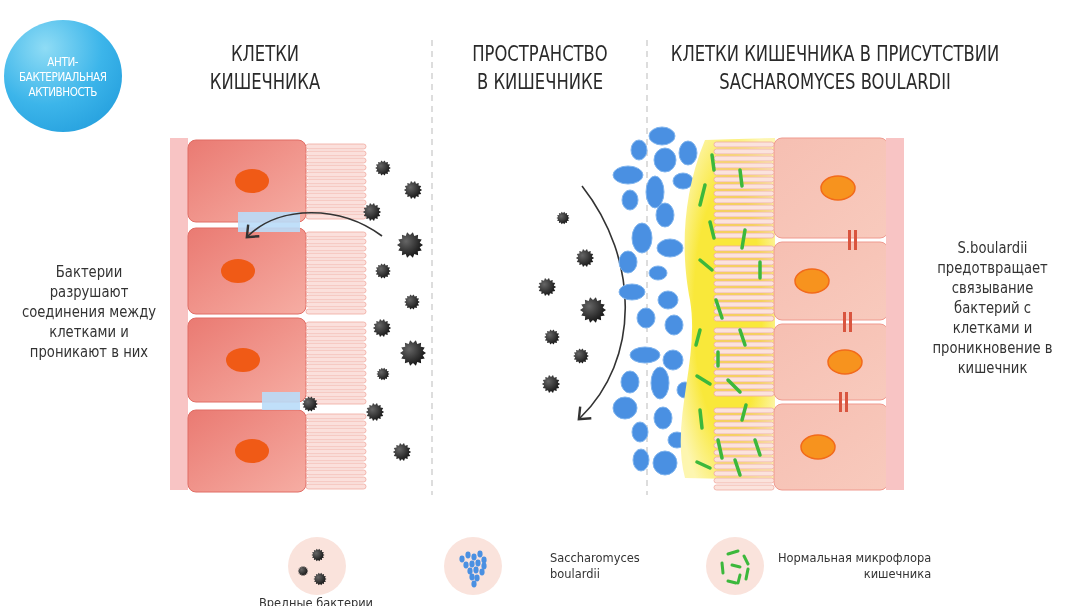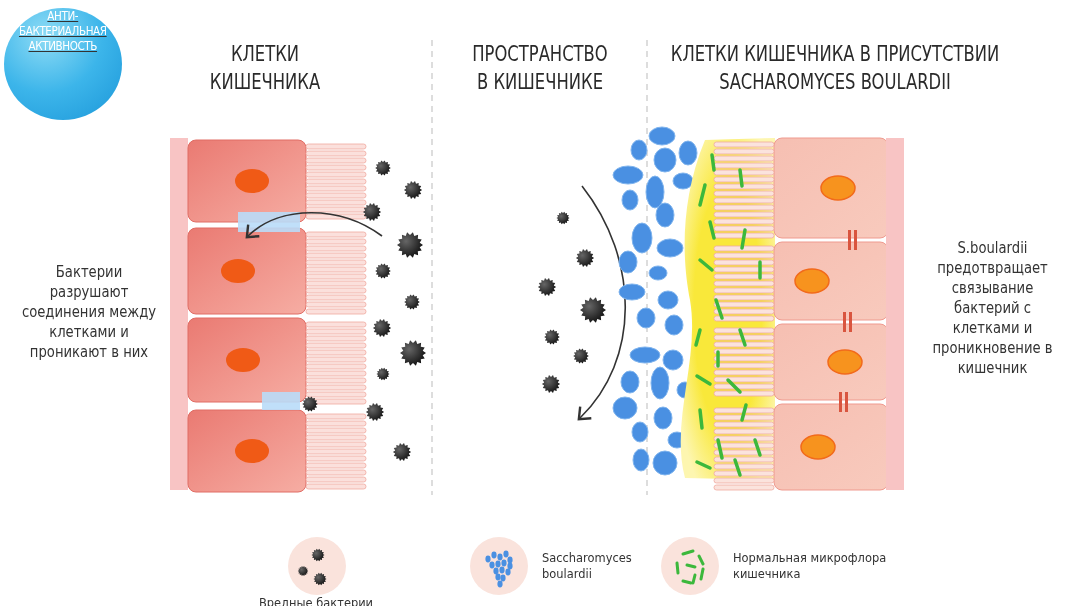--- a/index.html
+++ b/index.html
@@ -1,20 +1,20 @@
 <!DOCTYPE html>
 <html><head>
 <meta charset="utf-8">
 <style>
   html, body { margin:0; padding:0; }
   body { width:1080px; height:606px; background:#ffffff; position:relative; overflow:hidden;
          font-family:"Liberation Sans", sans-serif; color:#333; }
-  .badge { position:absolute; left:4px; top:8px; width:118px; height:112px; border-radius:50%;
+  .badge { position:absolute; left:4px; top:20px; width:118px; height:112px; border-radius:50%;
            background:radial-gradient(circle at 35% 25%, #8fdcf5 0%, #3cb5ea 50%, #1b96d8 100%);
-           display:flex; align-items:flex-start; justify-content:center; text-align:center;text-decoration:underline; }
+           display:flex; align-items:center; justify-content:center; text-align:center; }
   .badge span { color:#fff; font-family:"DejaVu Sans", sans-serif; font-size:13px; line-height:15px;
                 font-weight:normal; letter-spacing:-0.5px; transform:scaleX(0.8); display:block; white-space:pre-line; }
   .hdr { position:absolute; font-family:"DejaVu Sans", sans-serif; font-size:21px; line-height:28px;
          color:#2a2a2a; text-align:center; white-space:pre-line; transform:scaleX(0.78); transform-origin:center top; }
   #h1 { left:165px; top:40px; width:200px; }
   #h2 { left:420px; top:40px; width:240px; }
   #h3 { left:600px; top:40px; width:470px; }
   .desc { position:absolute; font-family:"DejaVu Sans", sans-serif; font-size:15px; line-height:20px;
           color:#333; text-align:center; white-space:pre-line; transform:scaleX(0.88); }
   #descL { left:0px; top:262px; width:178px; }
@@ -286,21 +286,21 @@
 <div class="legend-item" style="left:245px;flex-direction:column;">
   <div class="legend-circle">
     <svg width="58" height="58" id="lg1">
         <polygon points="36.5,18.0 34.9,19.1 35.9,20.8 33.9,21.1 34.1,23.1 32.2,22.5 31.4,24.3 30.0,23.0 28.6,24.3 27.8,22.5 25.9,23.1 26.1,21.1 24.1,20.8 25.1,19.1 23.5,18.0 25.1,16.9 24.1,15.2 26.1,14.9 25.9,12.9 27.8,13.5 28.6,11.7 30.0,13.0 31.4,11.7 32.2,13.5 34.1,12.9 33.9,14.9 35.9,15.2 34.9,16.9" fill="url(#bactG)"></polygon>
         <polygon points="20.2,34.0 18.9,34.9 19.7,36.3 18.1,36.5 18.2,38.1 16.7,37.6 16.2,39.1 15.0,38.0 13.8,39.1 13.3,37.6 11.8,38.1 11.9,36.5 10.3,36.3 11.1,34.9 9.8,34.0 11.1,33.1 10.3,31.7 11.9,31.5 11.8,29.9 13.3,30.4 13.8,28.9 15.0,30.0 16.2,28.9 16.7,30.4 18.2,29.9 18.1,31.5 19.7,31.7 18.9,33.1" fill="url(#bactG)"></polygon>
         <polygon points="38.5,42.0 36.9,43.1 37.9,44.8 35.9,45.1 36.1,47.1 34.2,46.5 33.4,48.3 32.0,47.0 30.6,48.3 29.8,46.5 27.9,47.1 28.1,45.1 26.1,44.8 27.1,43.1 25.5,42.0 27.1,40.9 26.1,39.2 28.1,38.9 27.9,36.9 29.8,37.5 30.6,35.7 32.0,37.0 33.4,35.7 34.2,37.5 36.1,36.9 35.9,38.9 37.9,39.2 36.9,40.9" fill="url(#bactG)"></polygon>
       </svg>
   </div>
   <div class="legend-text">Вредные бактерии</div>
 </div>
-<div class="legend-item" style="left:470px;">
+<div class="legend-item" style="left:444px;gap:34px;">
   <div class="legend-circle">
     <svg width="58" height="58" id="lg2">
         <ellipse cx="18" cy="22" rx="2.6" ry="3.4" fill="#4a90e2"></ellipse>
         <ellipse cx="24" cy="18" rx="2.6" ry="3.4" fill="#4a90e2"></ellipse>
         <ellipse cx="30" cy="20" rx="2.6" ry="3.4" fill="#4a90e2"></ellipse>
         <ellipse cx="36" cy="17" rx="2.6" ry="3.4" fill="#4a90e2"></ellipse>
         <ellipse cx="40" cy="23" rx="2.6" ry="3.4" fill="#4a90e2"></ellipse>
         <ellipse cx="22" cy="28" rx="2.6" ry="3.4" fill="#4a90e2"></ellipse>
         <ellipse cx="28" cy="27" rx="2.6" ry="3.4" fill="#4a90e2"></ellipse>
         <ellipse cx="34" cy="26" rx="2.6" ry="3.4" fill="#4a90e2"></ellipse>
@@ -309,21 +309,21 @@
         <ellipse cx="32" cy="33" rx="2.6" ry="3.4" fill="#4a90e2"></ellipse>
         <ellipse cx="38" cy="35" rx="2.6" ry="3.4" fill="#4a90e2"></ellipse>
         <ellipse cx="28" cy="40" rx="2.6" ry="3.4" fill="#4a90e2"></ellipse>
         <ellipse cx="33" cy="41" rx="2.6" ry="3.4" fill="#4a90e2"></ellipse>
         <ellipse cx="30" cy="47" rx="2.6" ry="3.4" fill="#4a90e2"></ellipse>
       </svg>
   </div>
   <div class="legend-text">Saccharomyces
 boulardii</div>
 </div>
-<div class="legend-item" style="left:661px;">
+<div class="legend-item" style="left:706px;text-align:right;">
   <div class="legend-circle">
     <svg width="58" height="58" id="lg3">
         <line x1="22" y1="17" x2="32" y2="14" stroke="#3cb83c" stroke-width="3" stroke-linecap="round"></line>
         <line x1="38" y1="19" x2="42" y2="27" stroke="#3cb83c" stroke-width="3" stroke-linecap="round"></line>
         <line x1="16" y1="26" x2="17" y2="36" stroke="#3cb83c" stroke-width="3" stroke-linecap="round"></line>
         <line x1="26" y1="28" x2="34" y2="30" stroke="#3cb83c" stroke-width="3" stroke-linecap="round"></line>
         <line x1="42" y1="32" x2="40" y2="42" stroke="#3cb83c" stroke-width="3" stroke-linecap="round"></line>
         <line x1="22" y1="44" x2="30" y2="46" stroke="#3cb83c" stroke-width="3" stroke-linecap="round"></line>
         <line x1="34" y1="38" x2="32" y2="46" stroke="#3cb83c" stroke-width="3" stroke-linecap="round"></line>
       </svg>

